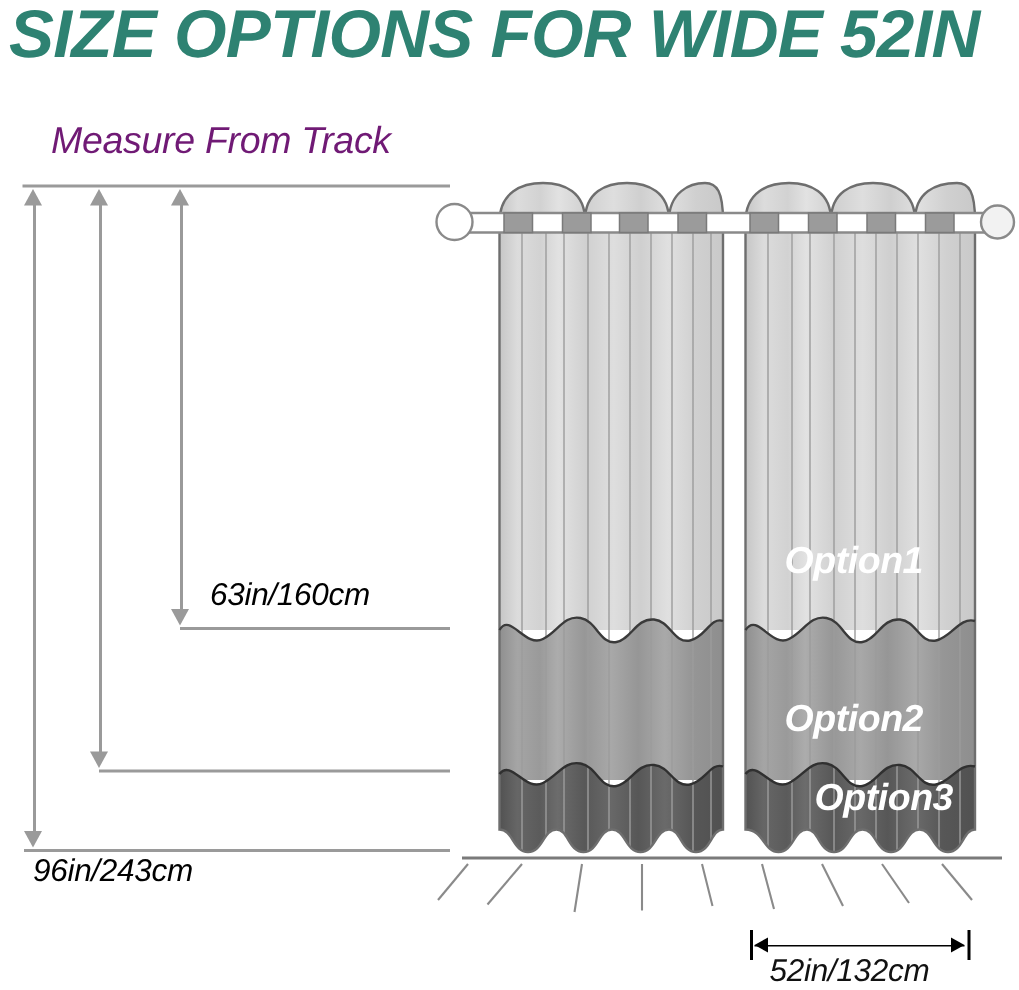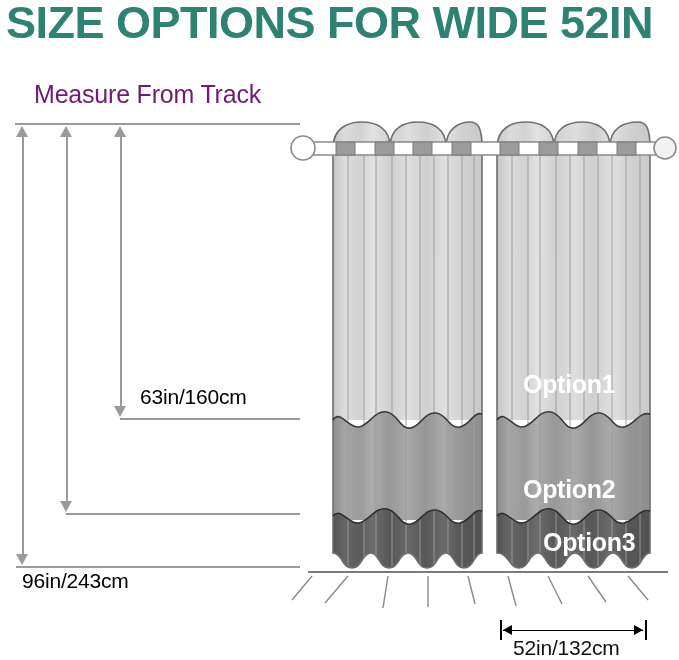--- a/index.html
+++ b/index.html
@@ -10,20 +10,21 @@
   body {
     font-family: "Liberation Sans", sans-serif;
     -webkit-font-smoothing: antialiased;
   }
   #stage {
     position: relative;
     width: 679px;
     height: 660px;
     background: #ffffff;
     overflow: hidden;
+    font-style: italic;
   }
 
   
   #title {
     position: absolute;
     left: 6px;
     top: -6px;
     width: 672px;
     font-size: 45px;
     font-weight: 700;
@@ -102,21 +103,20 @@
     letter-spacing: -0.2px;
   }
 
   .opt-label {
     position: absolute;
     color: #ffffff;
     font-size: 25px;
     font-weight: 600;
     letter-spacing: -0.3px;
     white-space: nowrap;
-    margin-top: 10px;
   }
 </style>
 </head>
 <body>
 
 <div id="stage">
 
   <div id="title">SIZE OPTIONS FOR WIDE 52IN</div>
 
   <div id="measure-label">Measure From Track</div>

